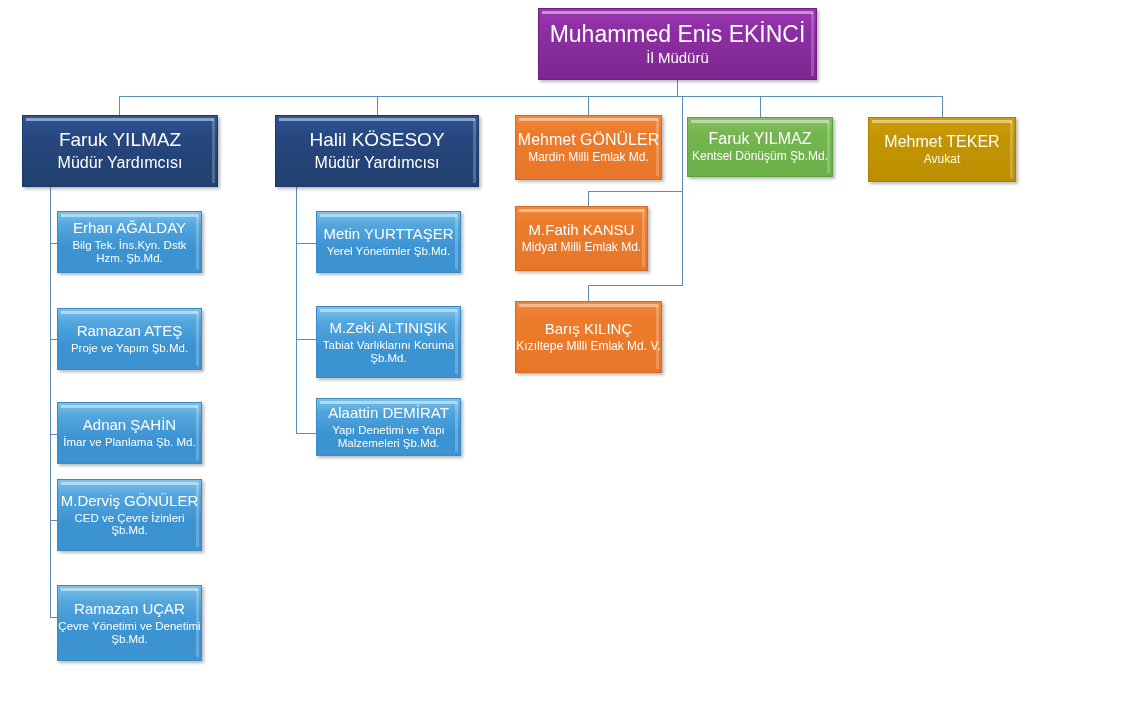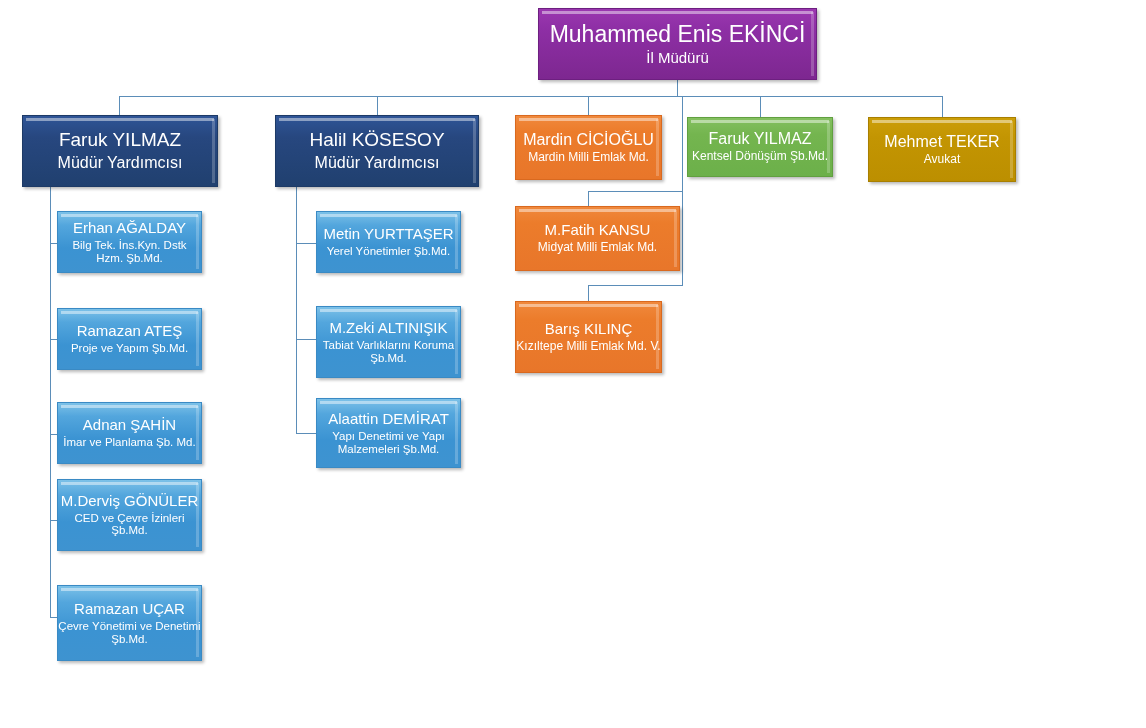--- a/index.html
+++ b/index.html
@@ -143,21 +143,21 @@
     <div class="name">Faruk YILMAZ</div>
     <div class="role">Müdür Yardımcısı</div>
   </div>
 
   <div class="node darkblue lvl1" style="left:275px;top:115px;width:204px;height:72px;">
     <div class="name">Halil KÖSESOY</div>
     <div class="role">Müdür Yardımcısı</div>
   </div>
 
   <div class="node orange lvl1s" style="left:515px;top:115px;width:147px;height:65px;">
-    <div class="name">Mardin CİCİOĞLU</div>
+    <div class="name">Mehmet GÖNÜLER</div>
     <div class="role">Mardin Milli Emlak Md.</div>
   </div>
 
   <div class="node green lvl1s" style="left:687px;top:117px;width:146px;height:60px;">
     <div class="name">Faruk YILMAZ</div>
     <div class="role">Kentsel Dönüşüm Şb.Md.</div>
   </div>
 
   <div class="node gold lvl1s" style="left:868px;top:117px;width:148px;height:65px;">
     <div class="name">Mehmet TEKER</div>
@@ -192,26 +192,26 @@
   <div class="node lightblue lvl2" style="left:316px;top:211px;width:145px;height:62px;">
     <div class="name">Metin YURTTAŞER</div>
     <div class="role">Yerel Yönetimler Şb.Md.</div>
   </div>
 
   <div class="node lightblue lvl2" style="left:316px;top:306px;width:145px;height:72px;">
     <div class="name">M.Zeki ALTINIŞIK</div>
     <div class="role">Tabiat Varlıklarını Koruma Şb.Md.</div>
   </div>
 
-  <div class="node lightblue lvl2" style="left:316px;top:398px;width:145px;height:70px;">
+  <div class="node lightblue lvl2" style="left:316px;top:398px;width:145px;height:58px;">
     <div class="name">Alaattin DEMİRAT</div>
     <div class="role">Yapı Denetimi ve Yapı Malzemeleri Şb.Md.</div>
   </div>
 
-  <div class="node orange lvl2o" style="left:515px;top:206px;width:165px;height:65px;">
+  <div class="node orange lvl2o" style="left:515px;top:206px;width:133px;height:65px;">
     <div class="name">M.Fatih KANSU</div>
     <div class="role">Midyat Milli Emlak Md.</div>
   </div>
 
   <div class="node orange lvl2o" style="left:515px;top:301px;width:147px;height:72px;">
     <div class="name">Barış KILINÇ</div>
     <div class="role">Kızıltepe Milli Emlak Md. V.</div>
   </div>
 
 </div>

